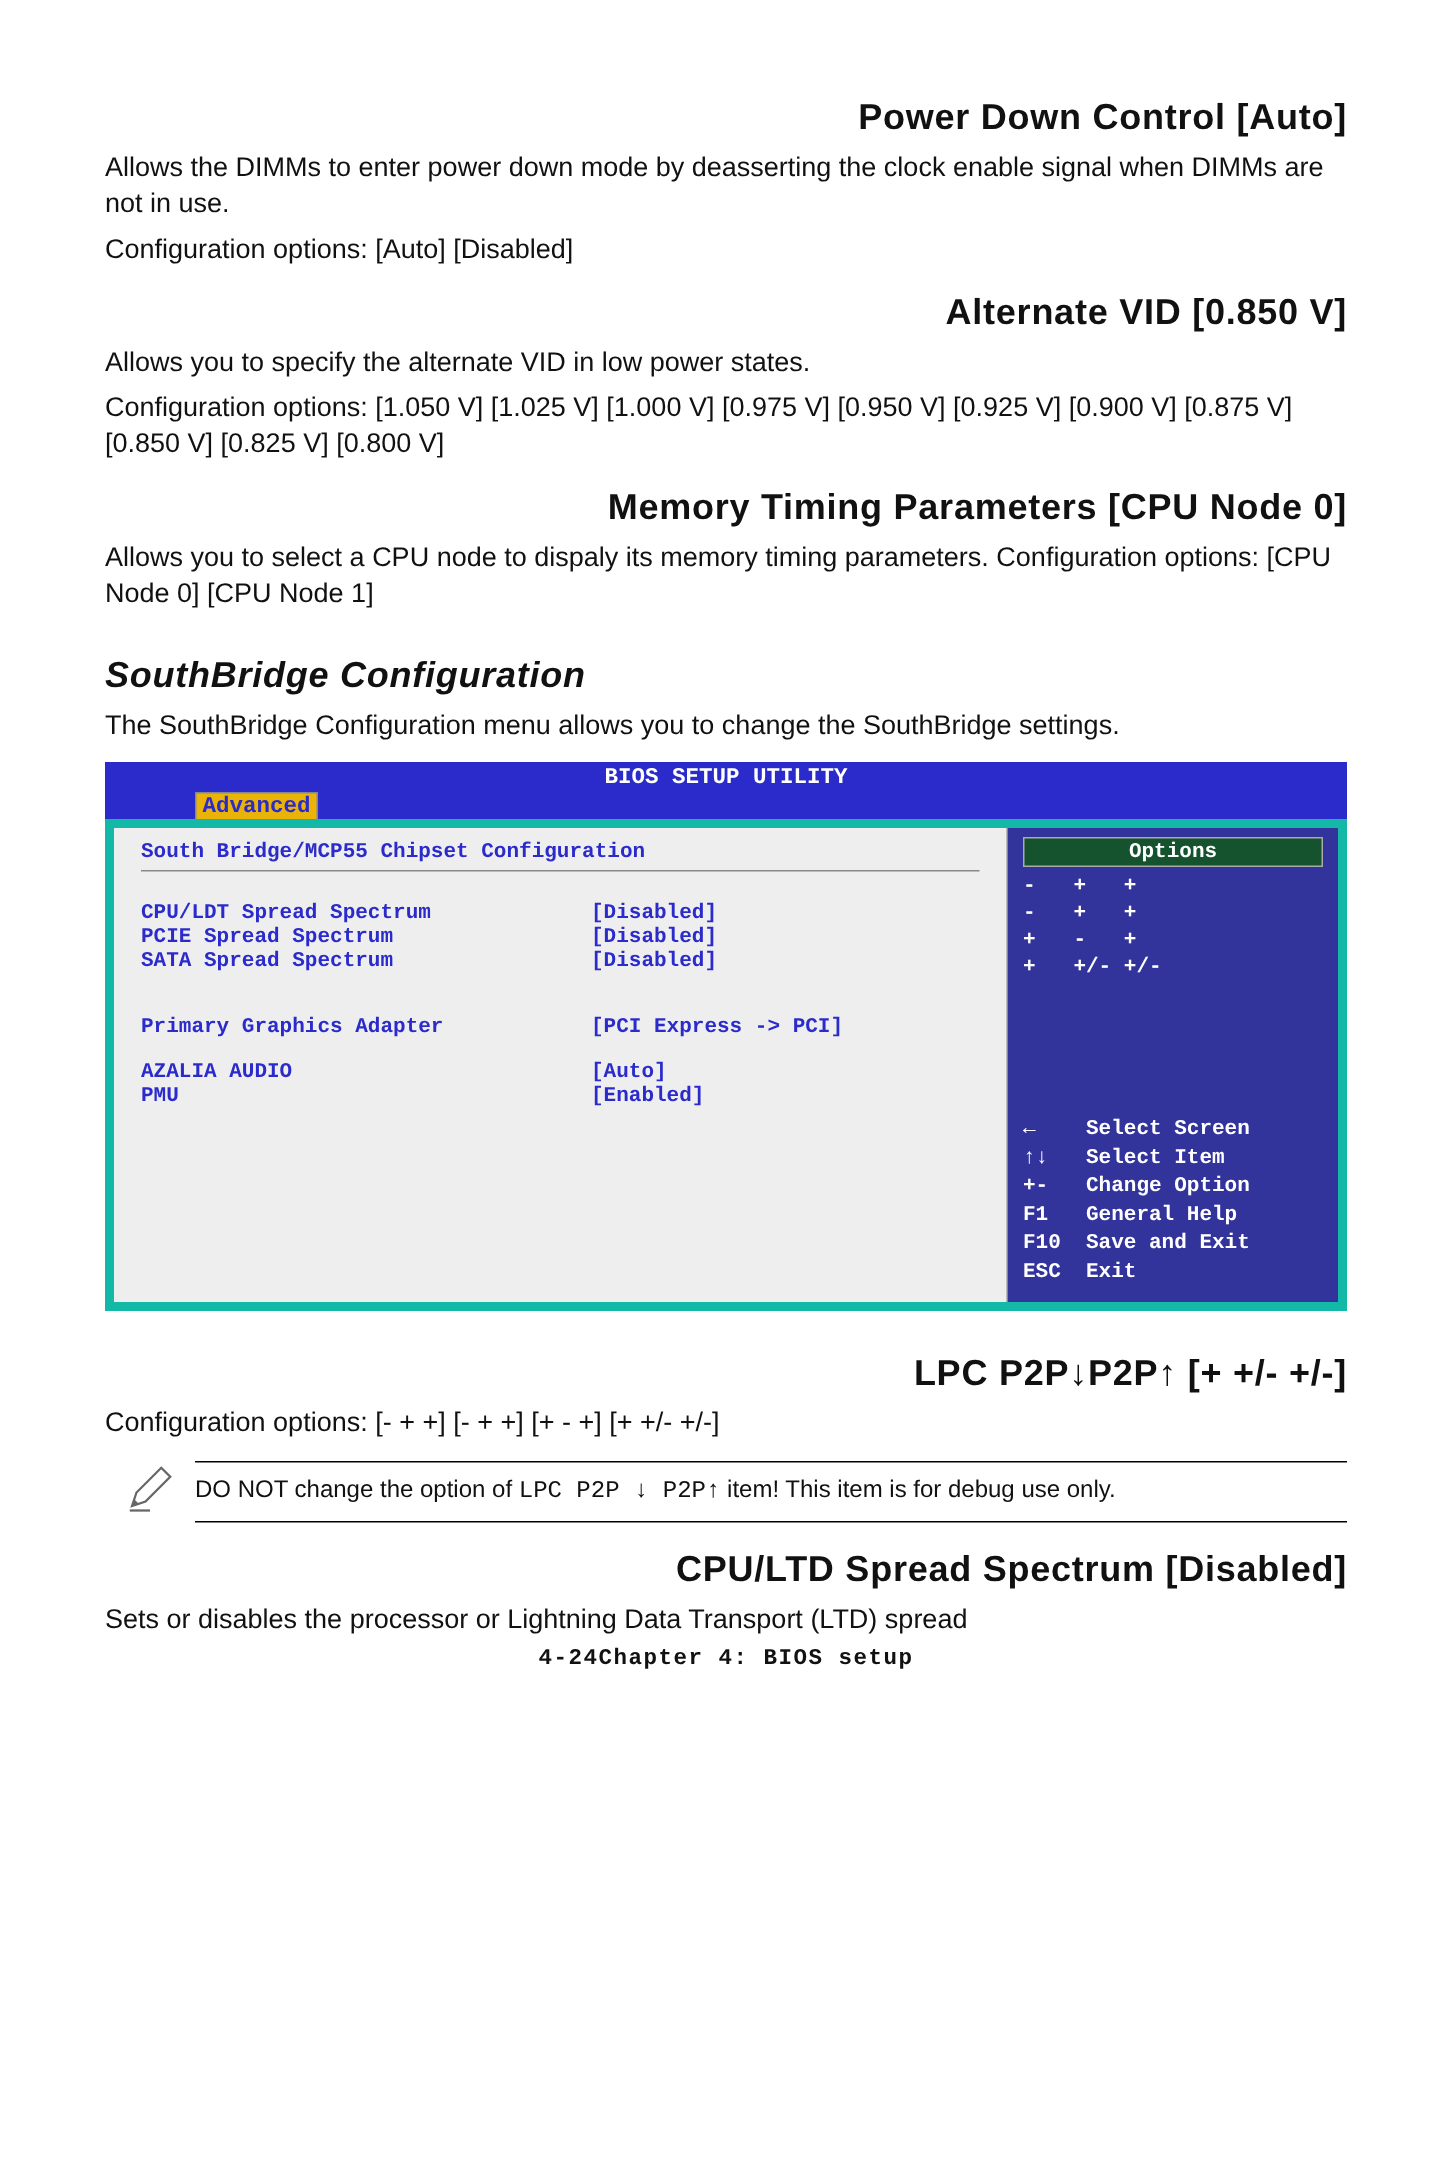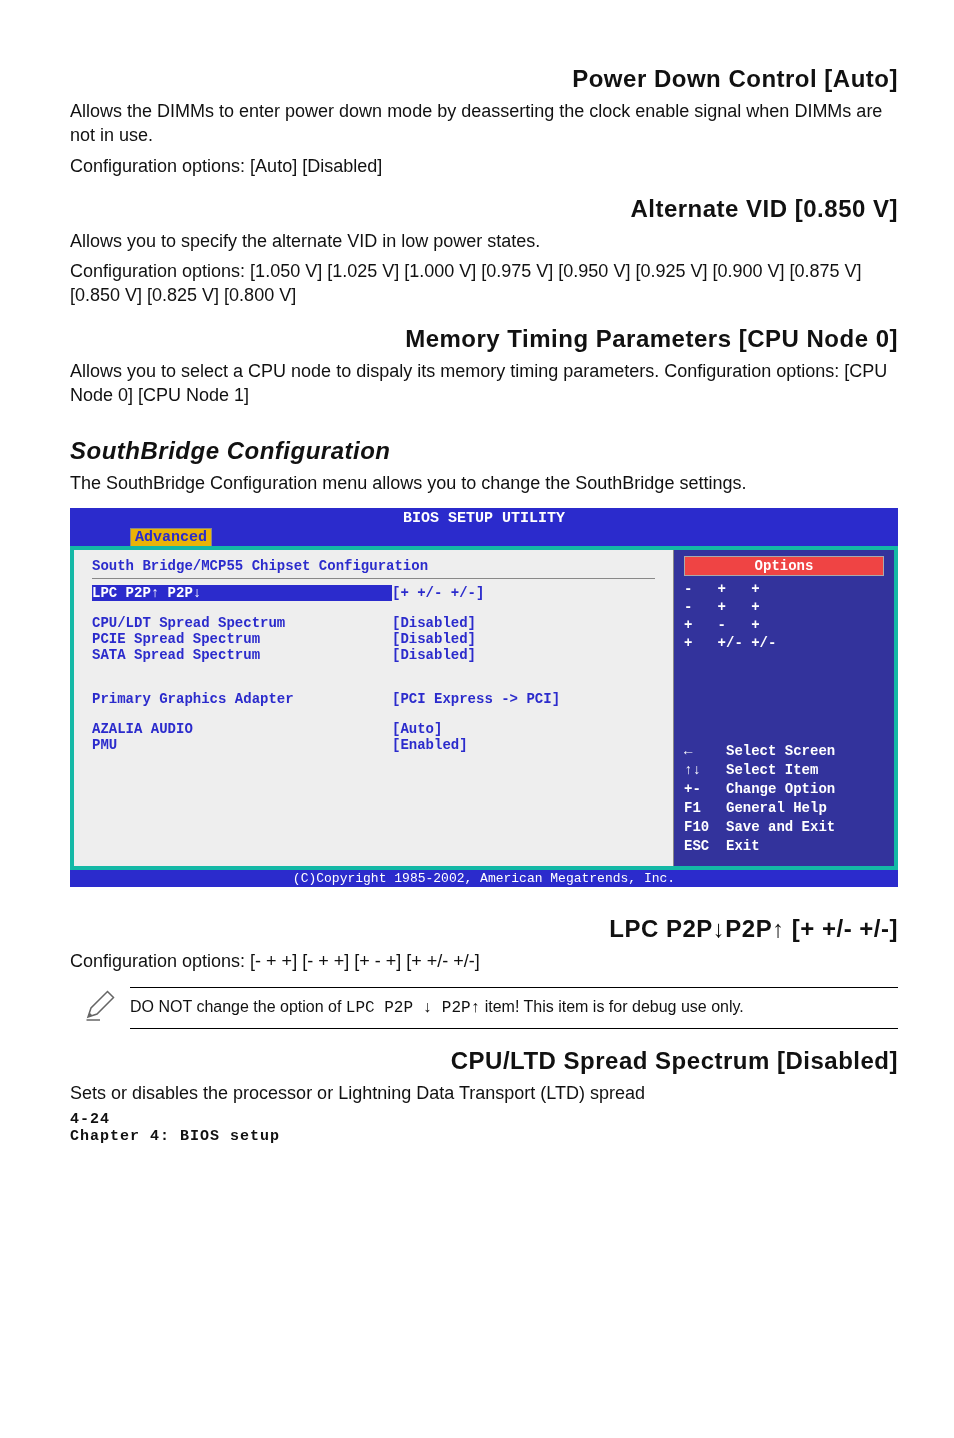--- a/index.html
+++ b/index.html
@@ -52,21 +52,21 @@
     bottom: 0;
     background: #eab308;
     color: #2b2bcc;
     padding: 0 4px;
     font-weight: bold;
     border: 1px solid #888;
     border-bottom: none;
   }
   .bios-body {
     display: flex;
-    border: 4px solid #14b8a6;
+    border: 6px solid #14b8a6;
     font-family: "Courier New", monospace;
     font-size: 14px;
     background: #eeeeee;
   }
   .bios-left {
     flex: 1 1 auto;
     padding: 8px 18px 18px 18px;
     border-right: 1px solid #888;
     color: #222;
   }
@@ -89,21 +89,21 @@
     width: 220px;
     background: #33339c;
     color: #fff;
     padding: 6px 10px 10px 10px;
     font-weight: bold;
     position: relative;
   }
   .bios-right .opt-title {
     text-align: center;
     border: 1px solid #aaa;
-    background: #ef4444;
+    background: #14532d;
     padding: 1px 0;
     margin-bottom: 4px;
   }
   .bios-right .opt-line { white-space: pre; line-height: 1.3; }
   .bios-right .nav { margin-top: 90px; }
   .bios-right .nav .nline { display:flex; line-height: 1.35; }
   .bios-right .nav .nline .k { width: 42px; white-space: pre;}
   .bios-footer {
     background: #2b2bcc;
     color: #fff;
@@ -130,21 +130,20 @@
     padding: 8px 0;
     font-size: 16px;
     line-height: 1.35;
   }
   .note-text .mono-inline { font-family: "Courier New", monospace; }
   .mono-inline { font-family: "Courier New", monospace; }
   .page-footer {
     display: flex;
     justify-content: center;
     font-size: 15px;
-    flex-direction: column;
   }
   .page-footer .pnum { font-family:"Courier New",monospace; font-weight: bold; letter-spacing:1px;}
   .page-footer .pchap { font-family:"Courier New",monospace; font-weight: bold; letter-spacing:1px;}
 </style>
 </head>
 <body>
 
 <h2 class="head">Power Down Control [Auto]</h2>
 <p>Allows the DIMMs to enter power down mode by deasserting the clock enable signal when DIMMs are not in use.</p>
 <p>Configuration options: [Auto] [Disabled]</p>
@@ -161,24 +160,20 @@
 
 <div class="bios-box">
   <div class="bios-title-bar">
     <div class="bios-title-center">BIOS SETUP UTILITY</div>
     <div class="bios-tab">Advanced</div>
   </div>
   <div class="bios-body">
     <div class="bios-left">
       <div class="heading">South Bridge/MCP55 Chipset Configuration</div>
       <hr>
-      <div class="row">
-        <span class="firstlabel">LPC P2P↑ P2P↓</span>
-        <span class="val">[+ +/- +/-]</span>
-      </div>
       <div class="blank"></div>
       <div class="row">
         <span class="lbl">CPU/LDT Spread Spectrum</span>
         <span class="val">[Disabled]</span>
       </div>
       <div class="row">
         <span class="lbl">PCIE Spread Spectrum</span>
         <span class="val">[Disabled]</span>
       </div>
       <div class="row">
@@ -228,21 +223,20 @@
             <span class="k">F10</span>
             <span>Save and Exit</span>
           </div>
         <div class="nline">
             <span class="k">ESC</span>
             <span>Exit</span>
           </div>
       </div>
     </div>
   </div>
-  <div class="bios-footer">(C)Copyright 1985-2002, American Megatrends, Inc.</div>
 </div>
 
 <h2 class="head mono">LPC P2P↓P2P↑ [+ +/- +/-]</h2>
 <p>Configuration options: [- + +] [- + +] [+ - +] [+ +/- +/-]</p>
 
 <div class="note-block">
   <div class="note-icon">
     <svg viewBox="0 0 48 48">
       <path d="M8 40 L12 28 L34 6 L42 14 L20 36 Z" fill="none" stroke="#666" stroke-width="2"></path>
       <path d="M8 40 L14 38 L10 34 Z" fill="#666"></path>

